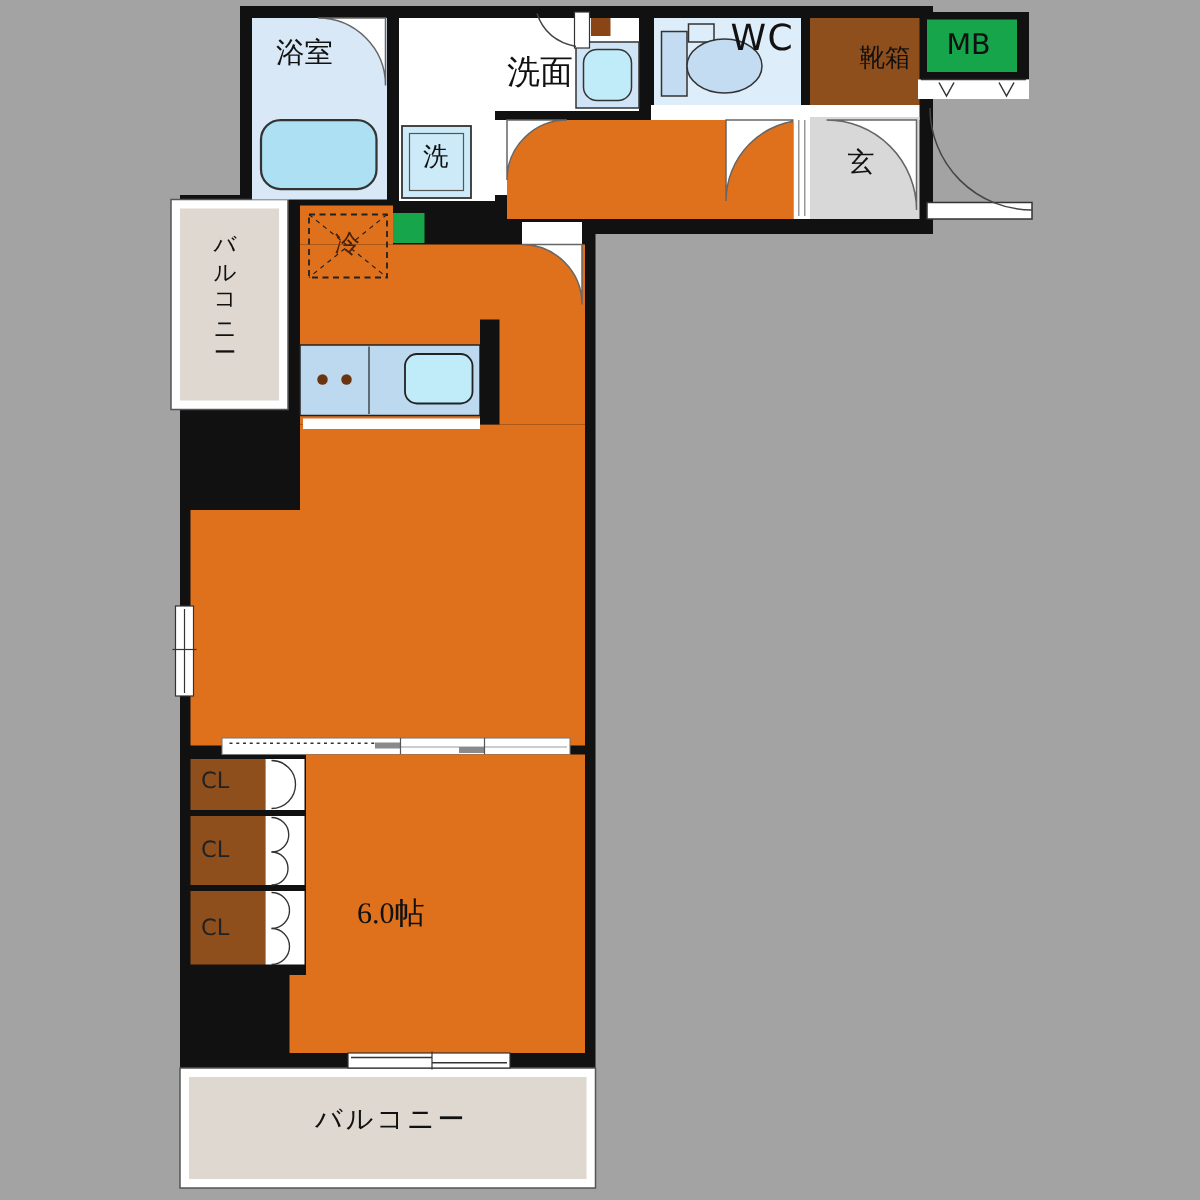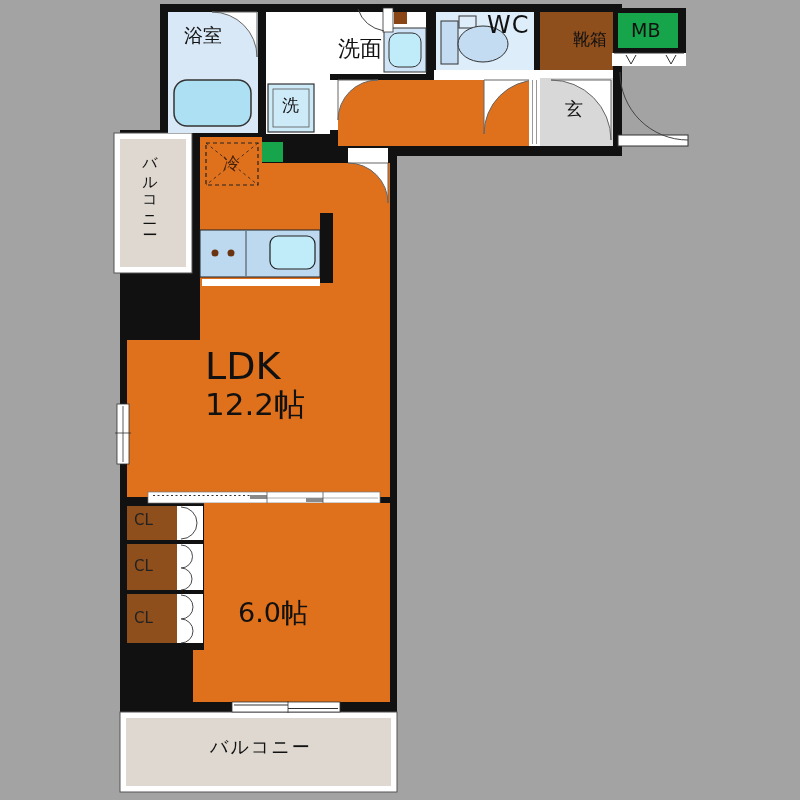--- a/index.html
+++ b/index.html
@@ -142,22 +142,20 @@
 </svg>
 
 <div class="lbl" style="left:184px;top:26px;font-size:19px;">浴室</div>
 <div class="lbl" style="left:338px;top:38px;font-size:22px;">洗面</div>
 <div class="lbl" style="left:282px;top:97px;font-size:17px;">洗</div>
 <div class="lbl" style="left:487px;top:13px;font-size:24px;letter-spacing:1px;">WC</div>
 <div class="lbl" style="left:551px;top:31px;font-size:17px;margin-left:22px;">靴箱</div>
 <div class="lbl" style="left:631px;top:21px;font-size:19px;">MB</div>
 <div class="lbl" style="left:565px;top:100px;font-size:18px;">玄</div>
 <div class="lbl" style="left:223px;top:155px;font-size:17px;color:#4a2208;">冷</div>
-<div class="lbl" style="left:205px;top:347px;font-size:38px;">LDK</div>
-<div class="lbl" style="left:205px;top:389px;font-size:31px;">12.2帖</div>
 <div class="lbl" style="left:134px;top:513px;font-size:15px;color:#222;">CL</div>
 <div class="lbl" style="left:134px;top:559px;font-size:15px;color:#222;">CL</div>
 <div class="lbl" style="left:134px;top:611px;font-size:15px;color:#222;">CL</div>
-<div class="lbl" style="left:238px;top:599px;font-size:27px;">6.0帖</div>
+<div class="lbl" style="left:238px;top:599px;font-size:20px;font-family:Liberation Serif, serif;">6.0帖</div>
 <div class="lbl lbl-v" style="left:142px;top:146px;font-size:15px;height:118px;">バルコニー</div>
 <div class="lbl" style="left:210px;top:738px;font-size:18px;letter-spacing:2px;">バルコニー</div>
 
 </div>
 
 </body></html>

